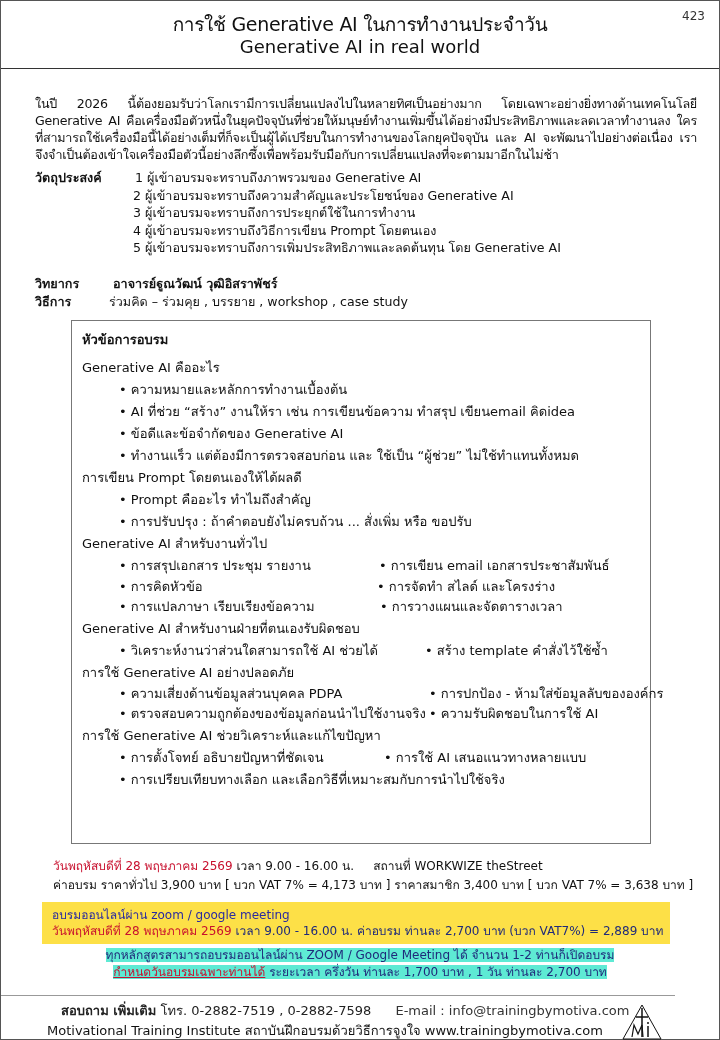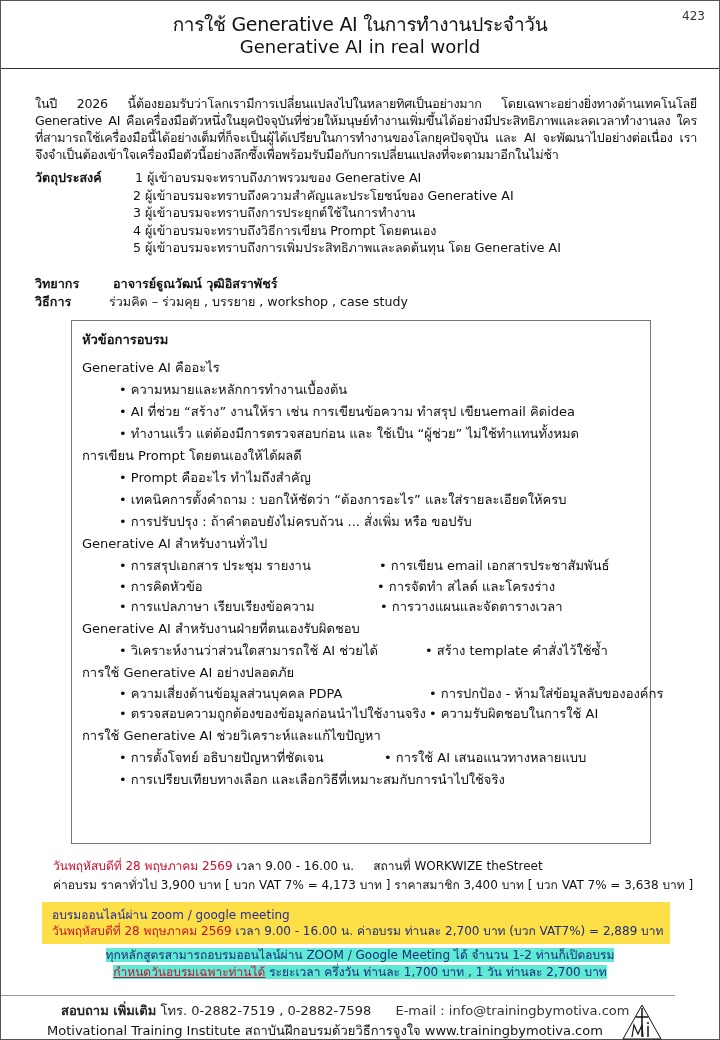--- a/index.html
+++ b/index.html
@@ -99,29 +99,29 @@
     <div class="topics-title">หัวข้อการอบรม</div>
 
     <div class="sec-title">Generative AI คืออะไร</div>
     <div class="bullet-row">
         <span class="b c1">ความหมายและหลักการทำงานเบื้องต้น</span>
       </div>
     <div class="bullet-row">
         <span class="b c1">AI ที่ช่วย “สร้าง” งานให้รา เช่น การเขียนข้อความ  ทำสรุป  เขียนemail  คิดidea</span>
       </div>
     <div class="bullet-row">
+        <span class="b c1">ข้อดีและข้อจำกัดของ Generative AI</span>
+      </div>
+    <div class="bullet-row">
         <span class="b c1">ทำงานแร็ว แต่ต้องมีการตรวจสอบก่อน และ ใช้เป็น “ผู้ช่วย” ไม่ใช้ทำแทนทั้งหมด</span>
       </div>
 
     <div class="sec-title">การเขียน Prompt โดยตนเองให้ได้ผลดี</div>
     <div class="bullet-row">
         <span class="b c1">Prompt คืออะไร ทำไมถึงสำคัญ</span>
-      </div>
-    <div class="bullet-row">
-        <span class="b c1">เทคนิคการตั้งคำถาม : บอกให้ชัดว่า “ต้องการอะไร” และใส่รายละเอียดให้ครบ</span>
       </div>
     <div class="bullet-row">
         <span class="b c1">การปรับปรุง : ถ้าคำตอบยังไม่ครบถ้วน ... สั่งเพิ่ม หรือ ขอปรับ</span>
       </div>
 
     <div class="sec-title">Generative AI สำหรับงานทั่วไป</div>
     <div class="bullet-row">
       <span class="b c1">การสรุปเอกสาร ประชุม รายงาน</span>
       <span class="b c2a">การเขียน email  เอกสารประชาสัมพันธ์</span>
     </div>

